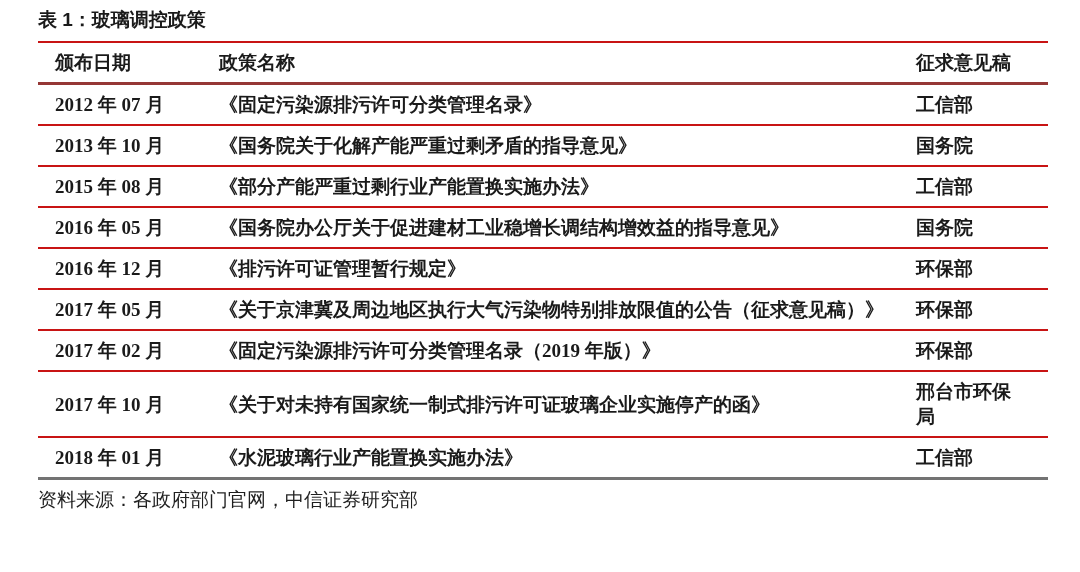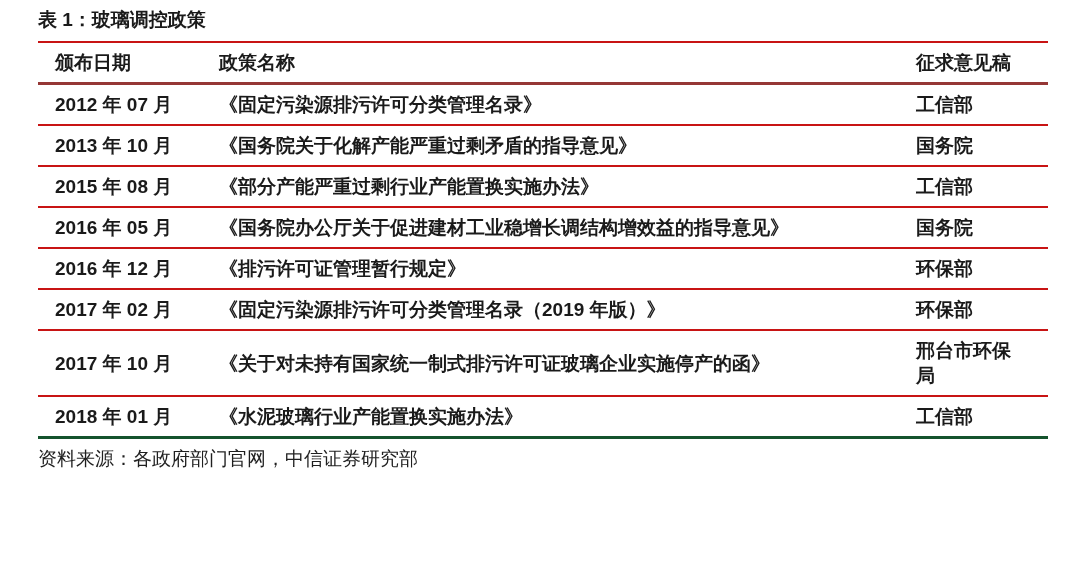--- a/index.html
+++ b/index.html
@@ -23,21 +23,22 @@
     font-weight: 700;
     line-height: 24px;
     margin: 0 0 9px 0;
     color: #1a1a1a;
   }
   table.policy-table {
     width: 1010px;
     border-collapse: collapse;
     table-layout: fixed;
     border-top: 2px solid #c81414;
-    border-bottom: 3px solid #14532d;
+    border-bottom: 3px solid #737373;
+    font-family: Liberation Serif, serif;
   }
   table.policy-table th,
   table.policy-table td {
     font-size: 19px;
     font-weight: 700;
     line-height: 25px;
     vertical-align: middle;
     text-align: left;
     color: #1a1a1a;
     padding-top: 7px;
@@ -108,20 +109,25 @@
     <td class="col-unit">国务院</td>
   </tr>
 
 
   <tr>
     <td class="col-date">2016 年 12 月</td>
     <td class="col-policy">《排污许可证管理暂行规定》</td>
     <td class="col-unit">环保部</td>
   </tr>
 
+  <tr>
+    <td class="col-date">2017 年 05 月</td>
+    <td class="col-policy">《关于京津冀及周边地区执行大气污染物特别排放限值的公告（征求意见稿）》</td>
+    <td class="col-unit">环保部</td>
+  </tr>
 
   <tr>
     <td class="col-date">2017 年 02 月</td>
     <td class="col-policy">《固定污染源排污许可分类管理名录（2019 年版）》</td>
     <td class="col-unit">环保部</td>
   </tr>
 
   <tr>
     <td class="col-date">2017 年 10 月</td>
     <td class="col-policy">《关于对未持有国家统一制式排污许可证玻璃企业实施停产的函》</td>

